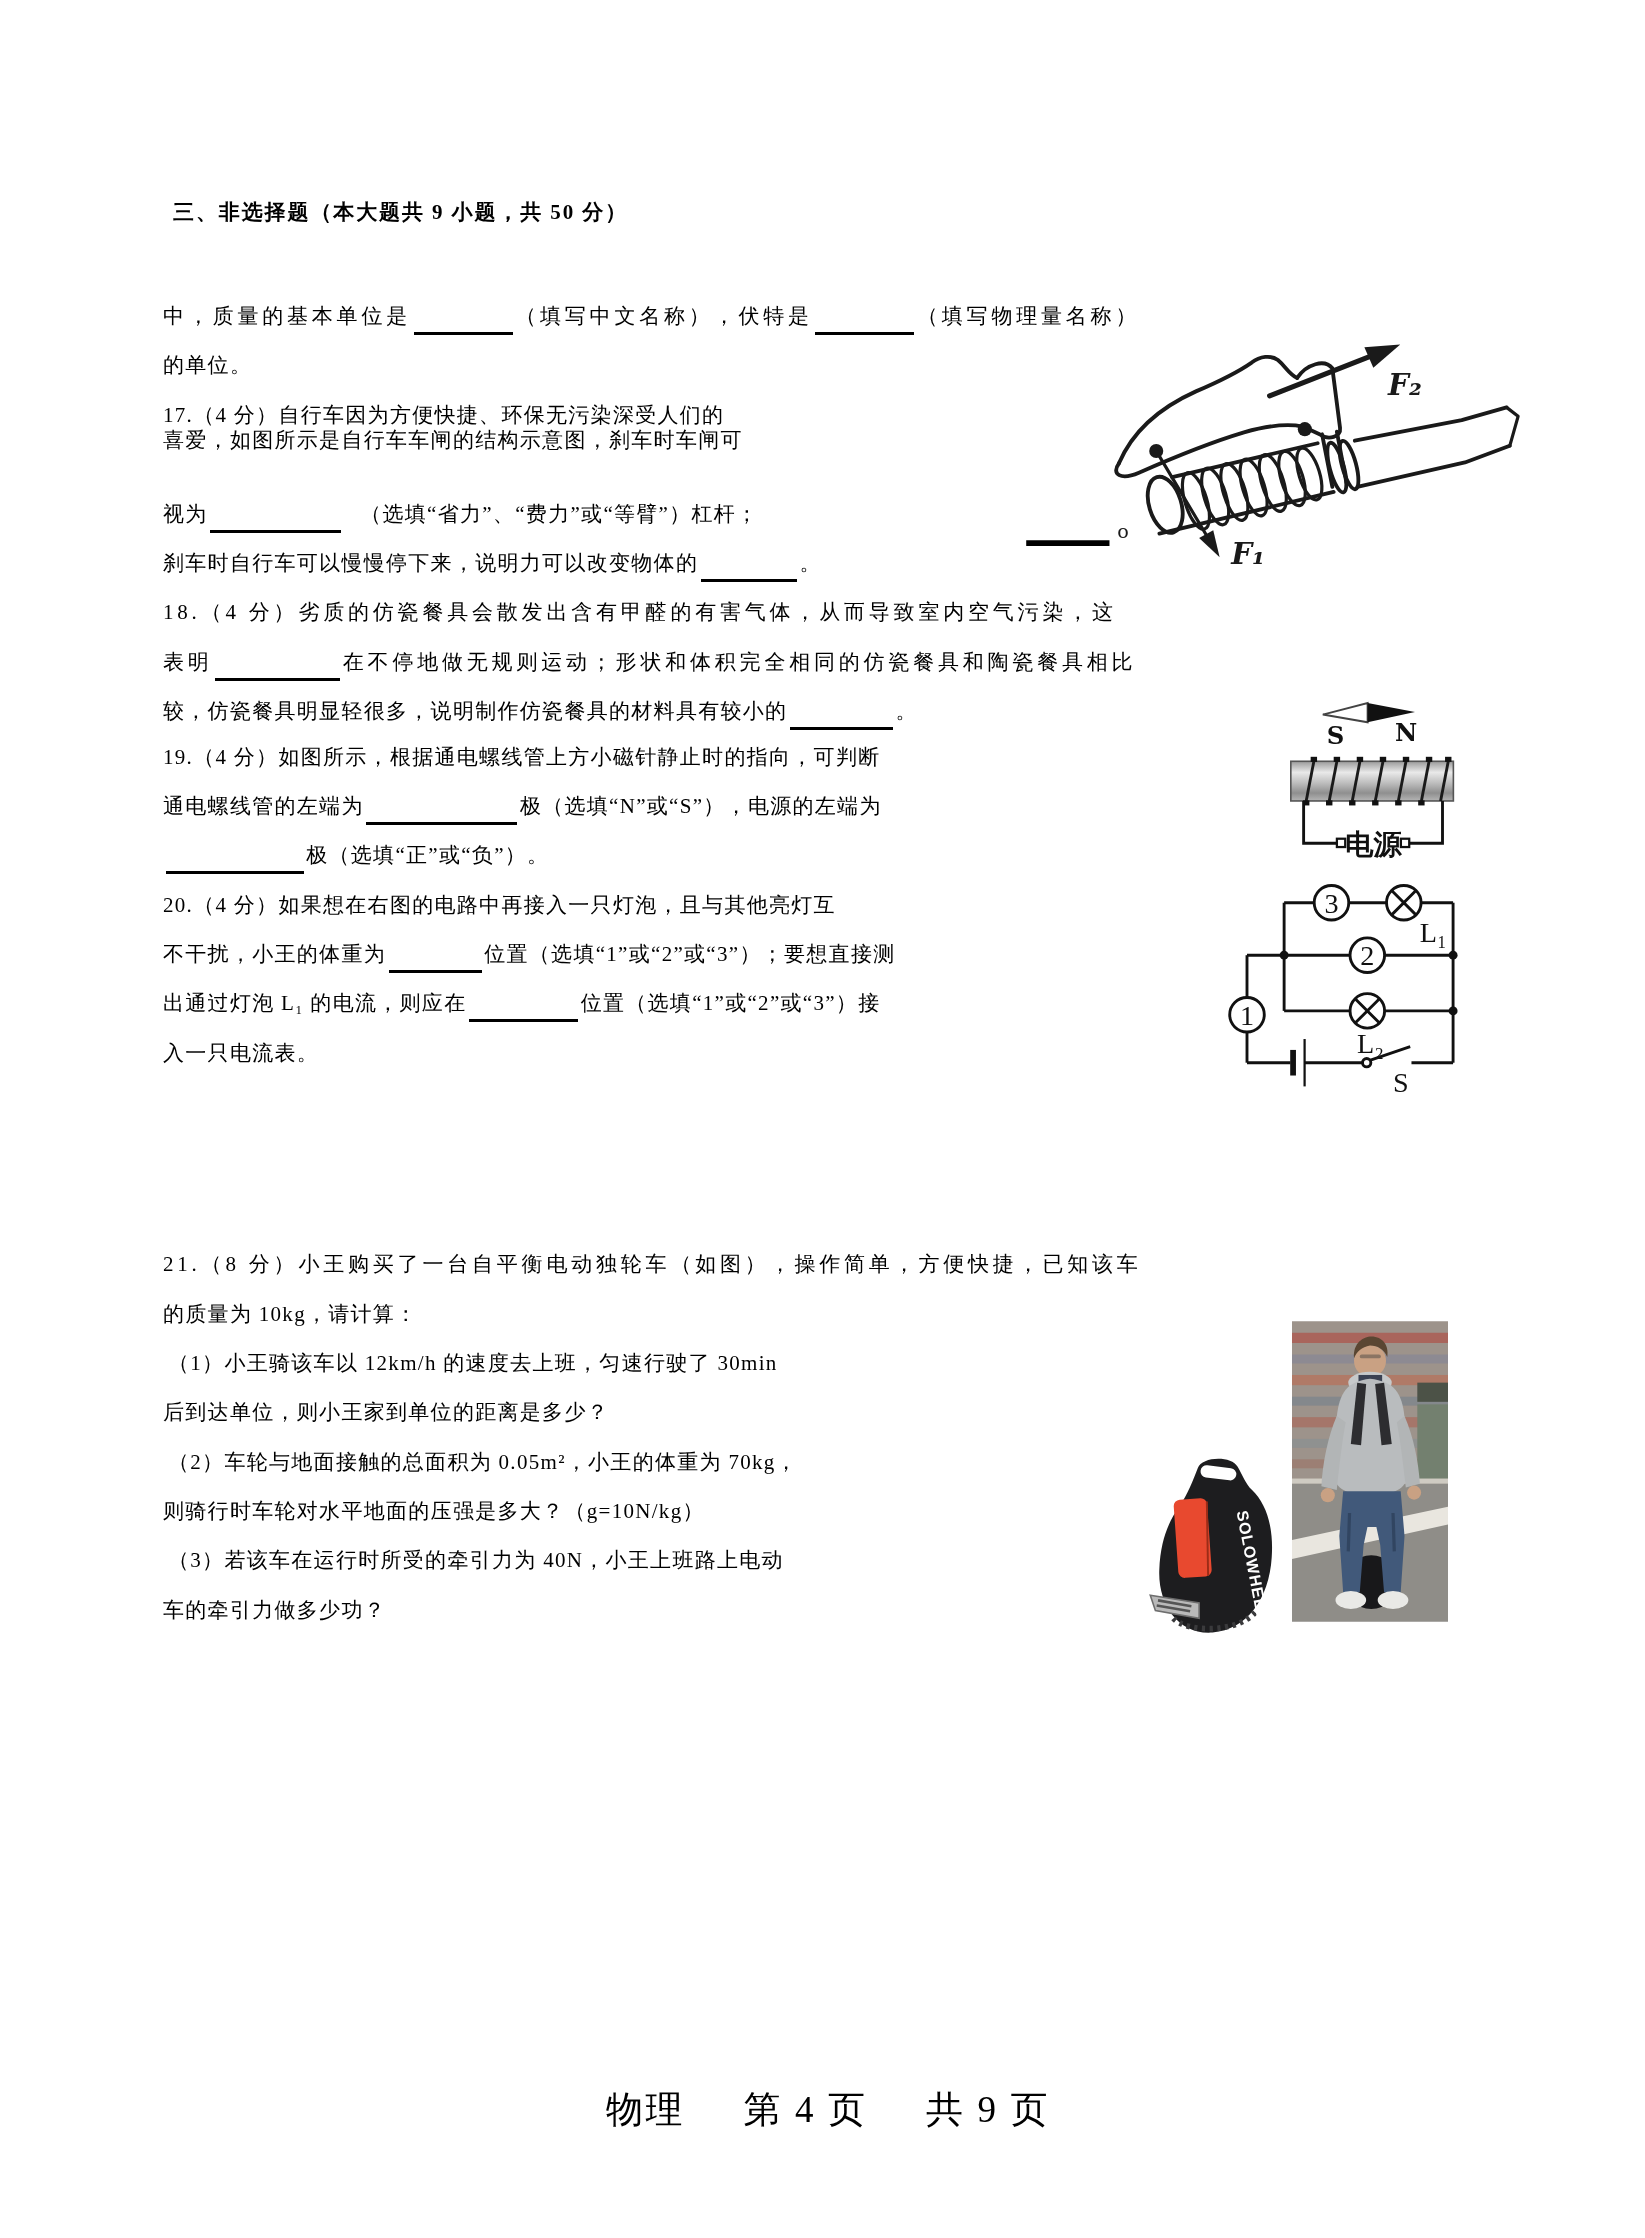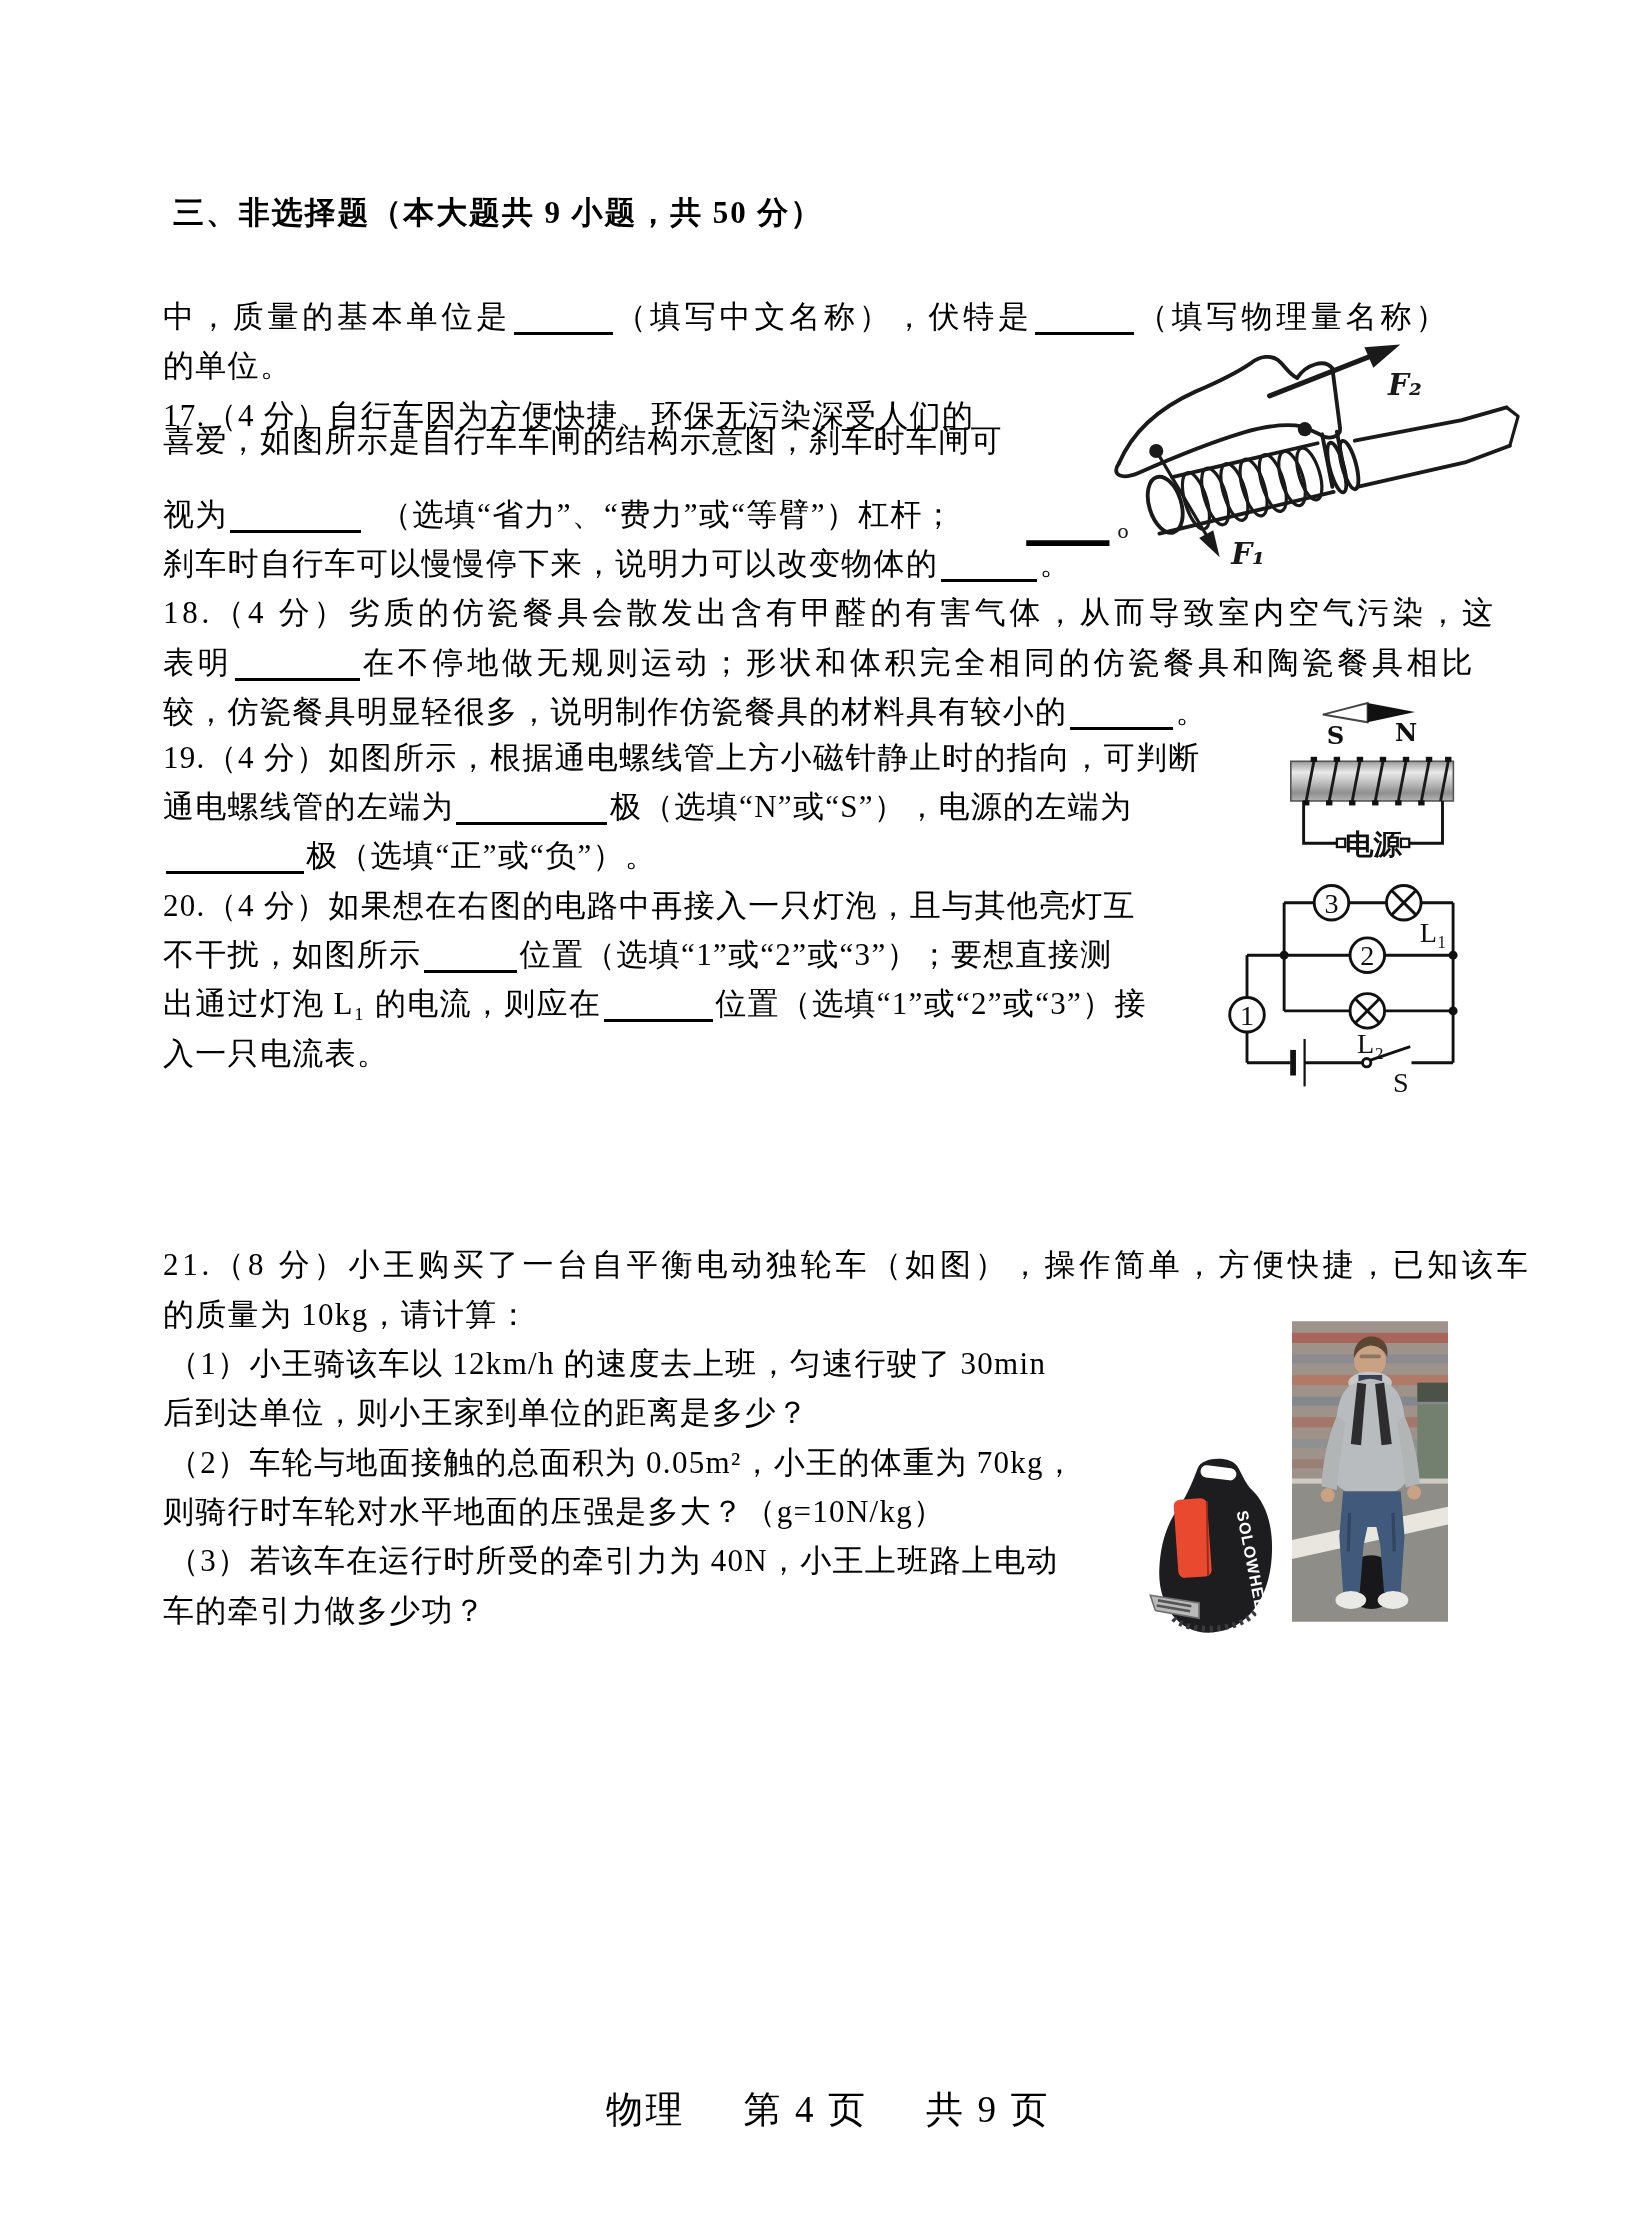--- a/index.html
+++ b/index.html
@@ -6,21 +6,21 @@
   .page{
     position:relative;
     width:1645px;height:2239px;
     background:#ffffff;
     font-family:"Liberation Serif","DejaVu Serif",serif;
     color:#000;
     overflow:hidden;
   }
   .tl{
     position:absolute;
-    font-size:31px;
+    font-size:21px;
     line-height:37px;
     white-space:nowrap;
     letter-spacing:1.3px;
     text-align:center;
   }
   .tl.j{letter-spacing:3.8px;}
   .title{font-weight:bold;letter-spacing:1.9px;}
   .blank{
     display:inline-block;
     border-bottom:3.8px solid #000;
@@ -76,21 +76,21 @@
   <div class="tl" style="left:163px;top:739px"><span>19.（4 分）如图所示，根据通电螺线管上方小磁针静止时的指向，可判断</span></div>
   <div class="tl" style="left:163px;top:788px">
     <span>通电螺线管的左端为</span><span class="blank" style="width:151px"></span><span>极（选填“N”或“S”），电源的左端为</span>
   </div>
   <div class="tl" style="left:163px;top:837px">
     <span class="blank" style="width:138px"></span><span>极（选填“正”或“负”）。</span>
   </div>
 
   <div class="tl" style="left:163px;top:887px"><span>20.（4 分）如果想在右图的电路中再接入一只灯泡，且与其他亮灯互</span></div>
   <div class="tl" style="left:163px;top:936px">
-    <span>不干扰，如图所示</span><span class="blank" style="width:93px"></span><span>位置（选填“1”或“2”或“3”）；要想直接测</span>
+    <span>不干扰，小王的体重为</span><span class="blank" style="width:93px"></span><span>位置（选填“1”或“2”或“3”）；要想直接测</span>
   </div>
   <div class="tl" style="left:163px;top:985px">
     <span>出通过灯泡 L₁ 的电流，则应在</span><span class="blank" style="width:109px"></span><span>位置（选填“1”或“2”或“3”）接</span>
   </div>
   <div class="tl" style="left:163px;top:1035px"><span>入一只电流表。</span></div>
 
   <div class="tl j" style="left:163px;top:1246px"><span>21.（8 分）小王购买了一台自平衡电动独轮车（如图），操作简单，方便快捷，已知该车</span></div>
   <div class="tl" style="left:163px;top:1296px"><span>的质量为 10kg，请计算：</span></div>
   <div class="tl" style="left:168px;top:1345px"><span>（1）小王骑该车以 12km/h 的速度去上班，匀速行驶了 30min</span></div>
   <div class="tl" style="left:163px;top:1394px"><span>后到达单位，则小王家到单位的距离是多少？</span></div>

